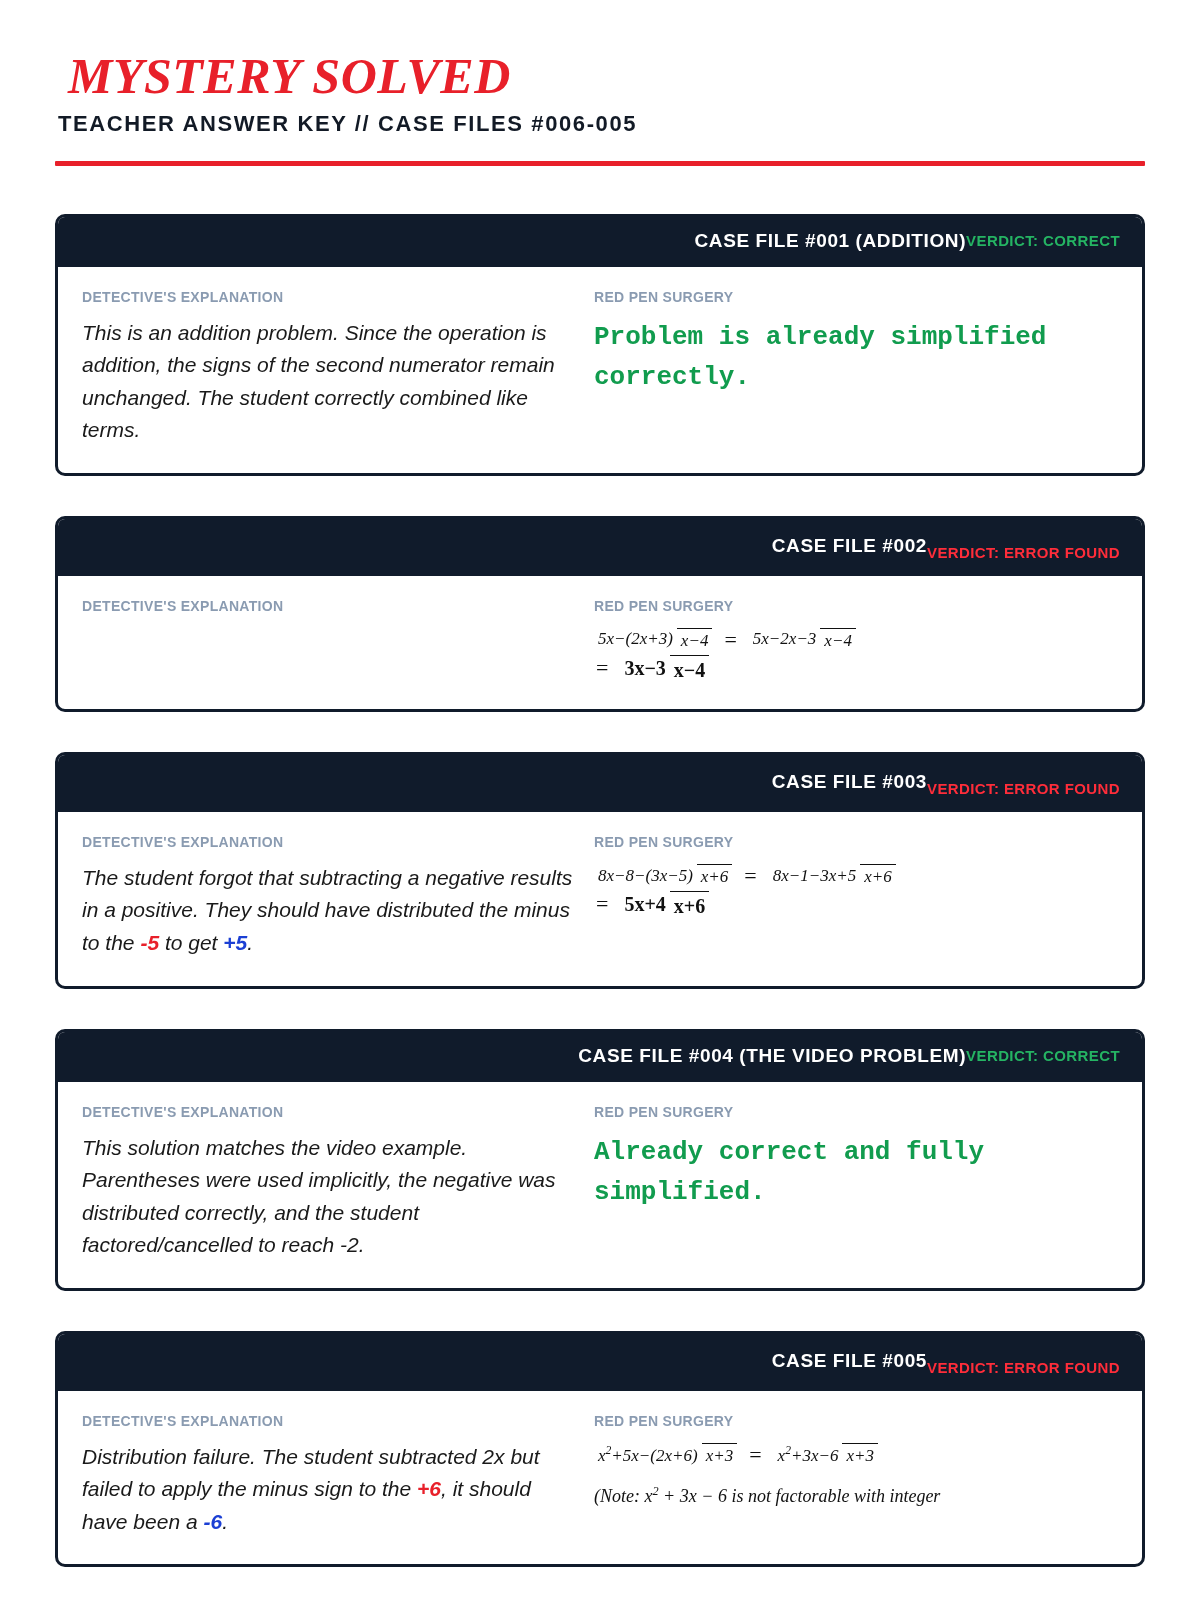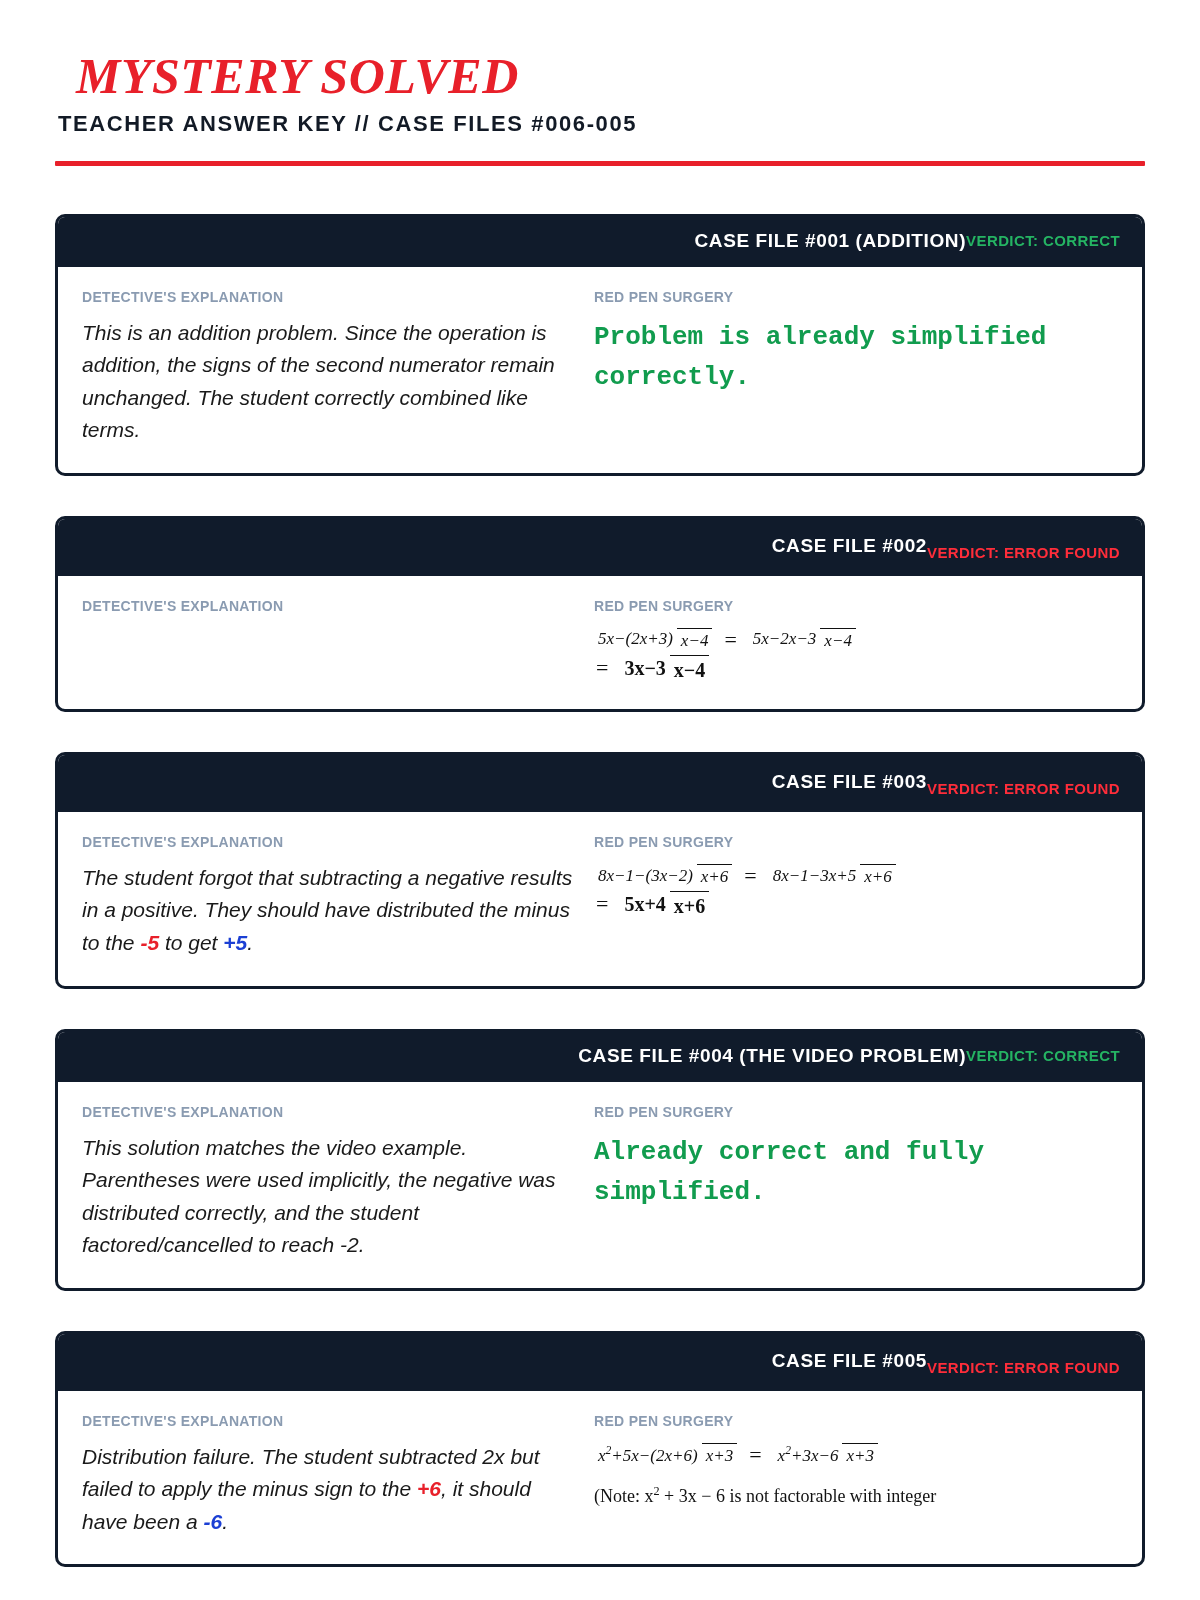--- a/index.html
+++ b/index.html
@@ -19,21 +19,21 @@
 
   
   .masthead { padding-left: 3px; }
   .title {
     font-family: "Liberation Serif", serif;
     font-weight: bold;
     font-style: italic;
     font-size: 50px;
     letter-spacing: 0.5px;
     color: #e8202a;
-    margin: 0 0 8px 18px;
+    margin: 0 0 8px 10px;
     line-height: 1.05;
   }
   .subtitle {
     font-size: 22px;
     font-weight: bold;
     letter-spacing: 1.6px;
     color: #121a26;
     margin: 0;
   }
   .rule {
@@ -128,20 +128,21 @@
   .frac .den {
     padding: 1px 4px 0 4px;
     border-top: 1.4px solid #111;
     width: 100%;
     text-align: center;
   }
   .frac.big { font-size: 20px; font-style: normal; font-weight: bold; }
   .eq { font-size: 22px; padding: 0 2px; }
   .note {
     font-family: "Liberation Serif", serif;
+    font-style: italic;
     font-size: 18px;
     color: #111;
     margin-top: 14px;
     line-height: 1.35;
   }
   sup { font-size: 0.68em; vertical-align: super; }
 </style>
 </head>
 <body>
 
@@ -212,21 +213,21 @@
         <div class="case-body">
           <div class="col-left">
             <div class="col-label">DETECTIVE'S EXPLANATION</div>
             <div class="explanation">The student forgot that subtracting a negative results in a positive. They should have distributed the minus to the <span class="hl-red">-5</span> to get <span class="hl-blue">+5</span>.</div>
           </div>
           <div class="col-right">
             <div class="col-label">RED PEN SURGERY</div>
             <div class="math">
               <div class="mathrow">
                 <span class="frac">
-                  <span class="num">8x−1−(3x−2)</span>
+                  <span class="num">8x−8−(3x−5)</span>
                   <span class="den">x+6</span>
                 </span>
                 <span class="eq">=</span>
                 <span class="frac">
                   <span class="num">8x−1−3x+5</span>
                   <span class="den">x+6</span>
                 </span>
               </div>
               <div class="mathrow">
                 <span class="eq">=</span>

